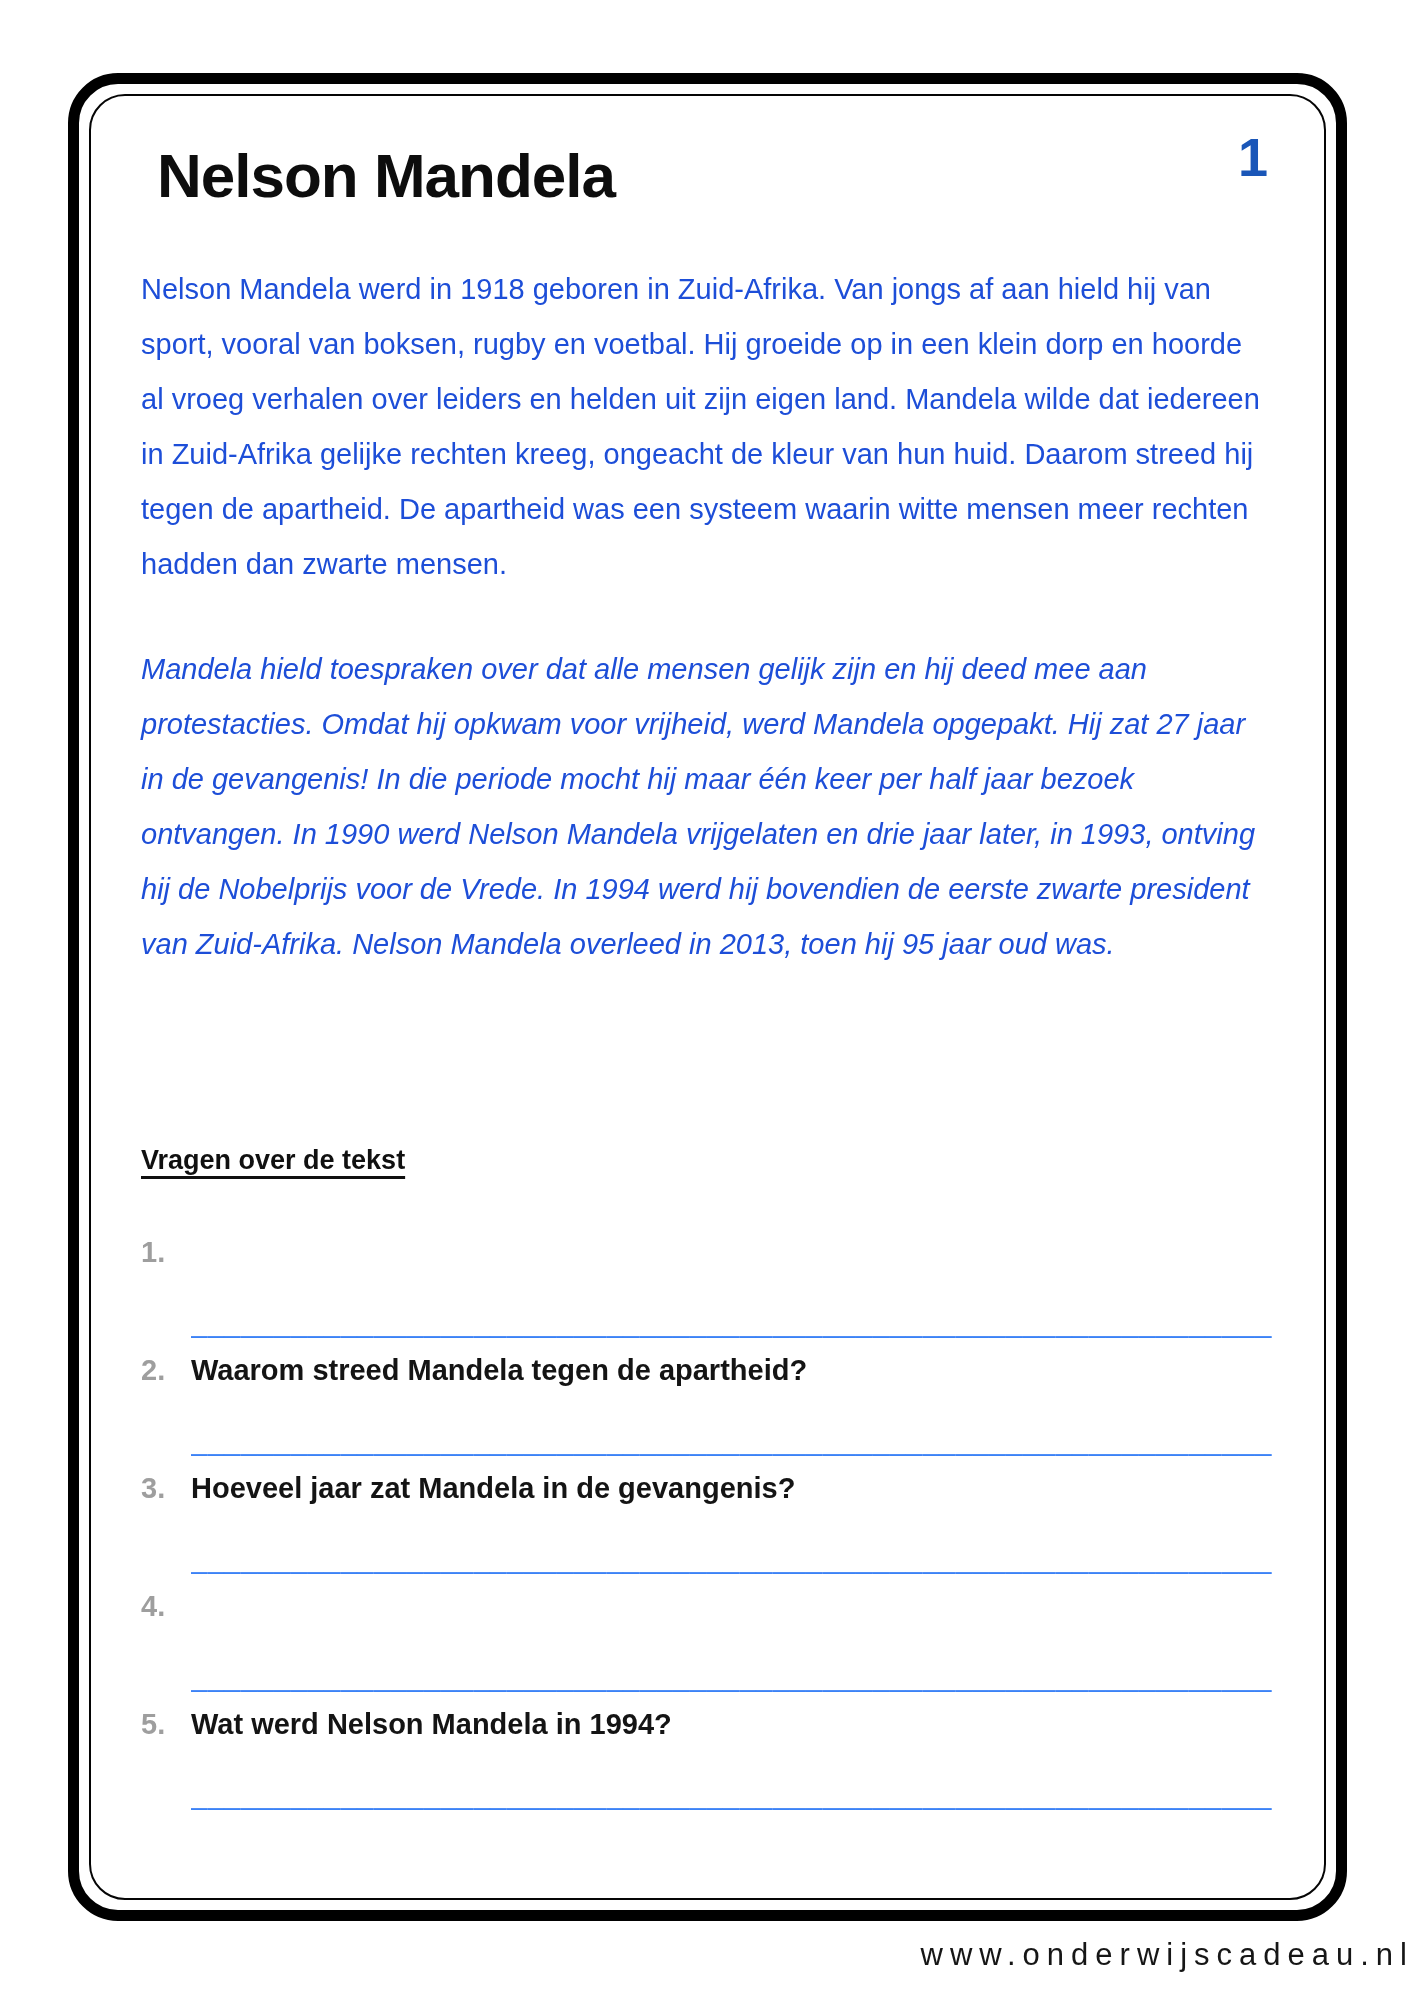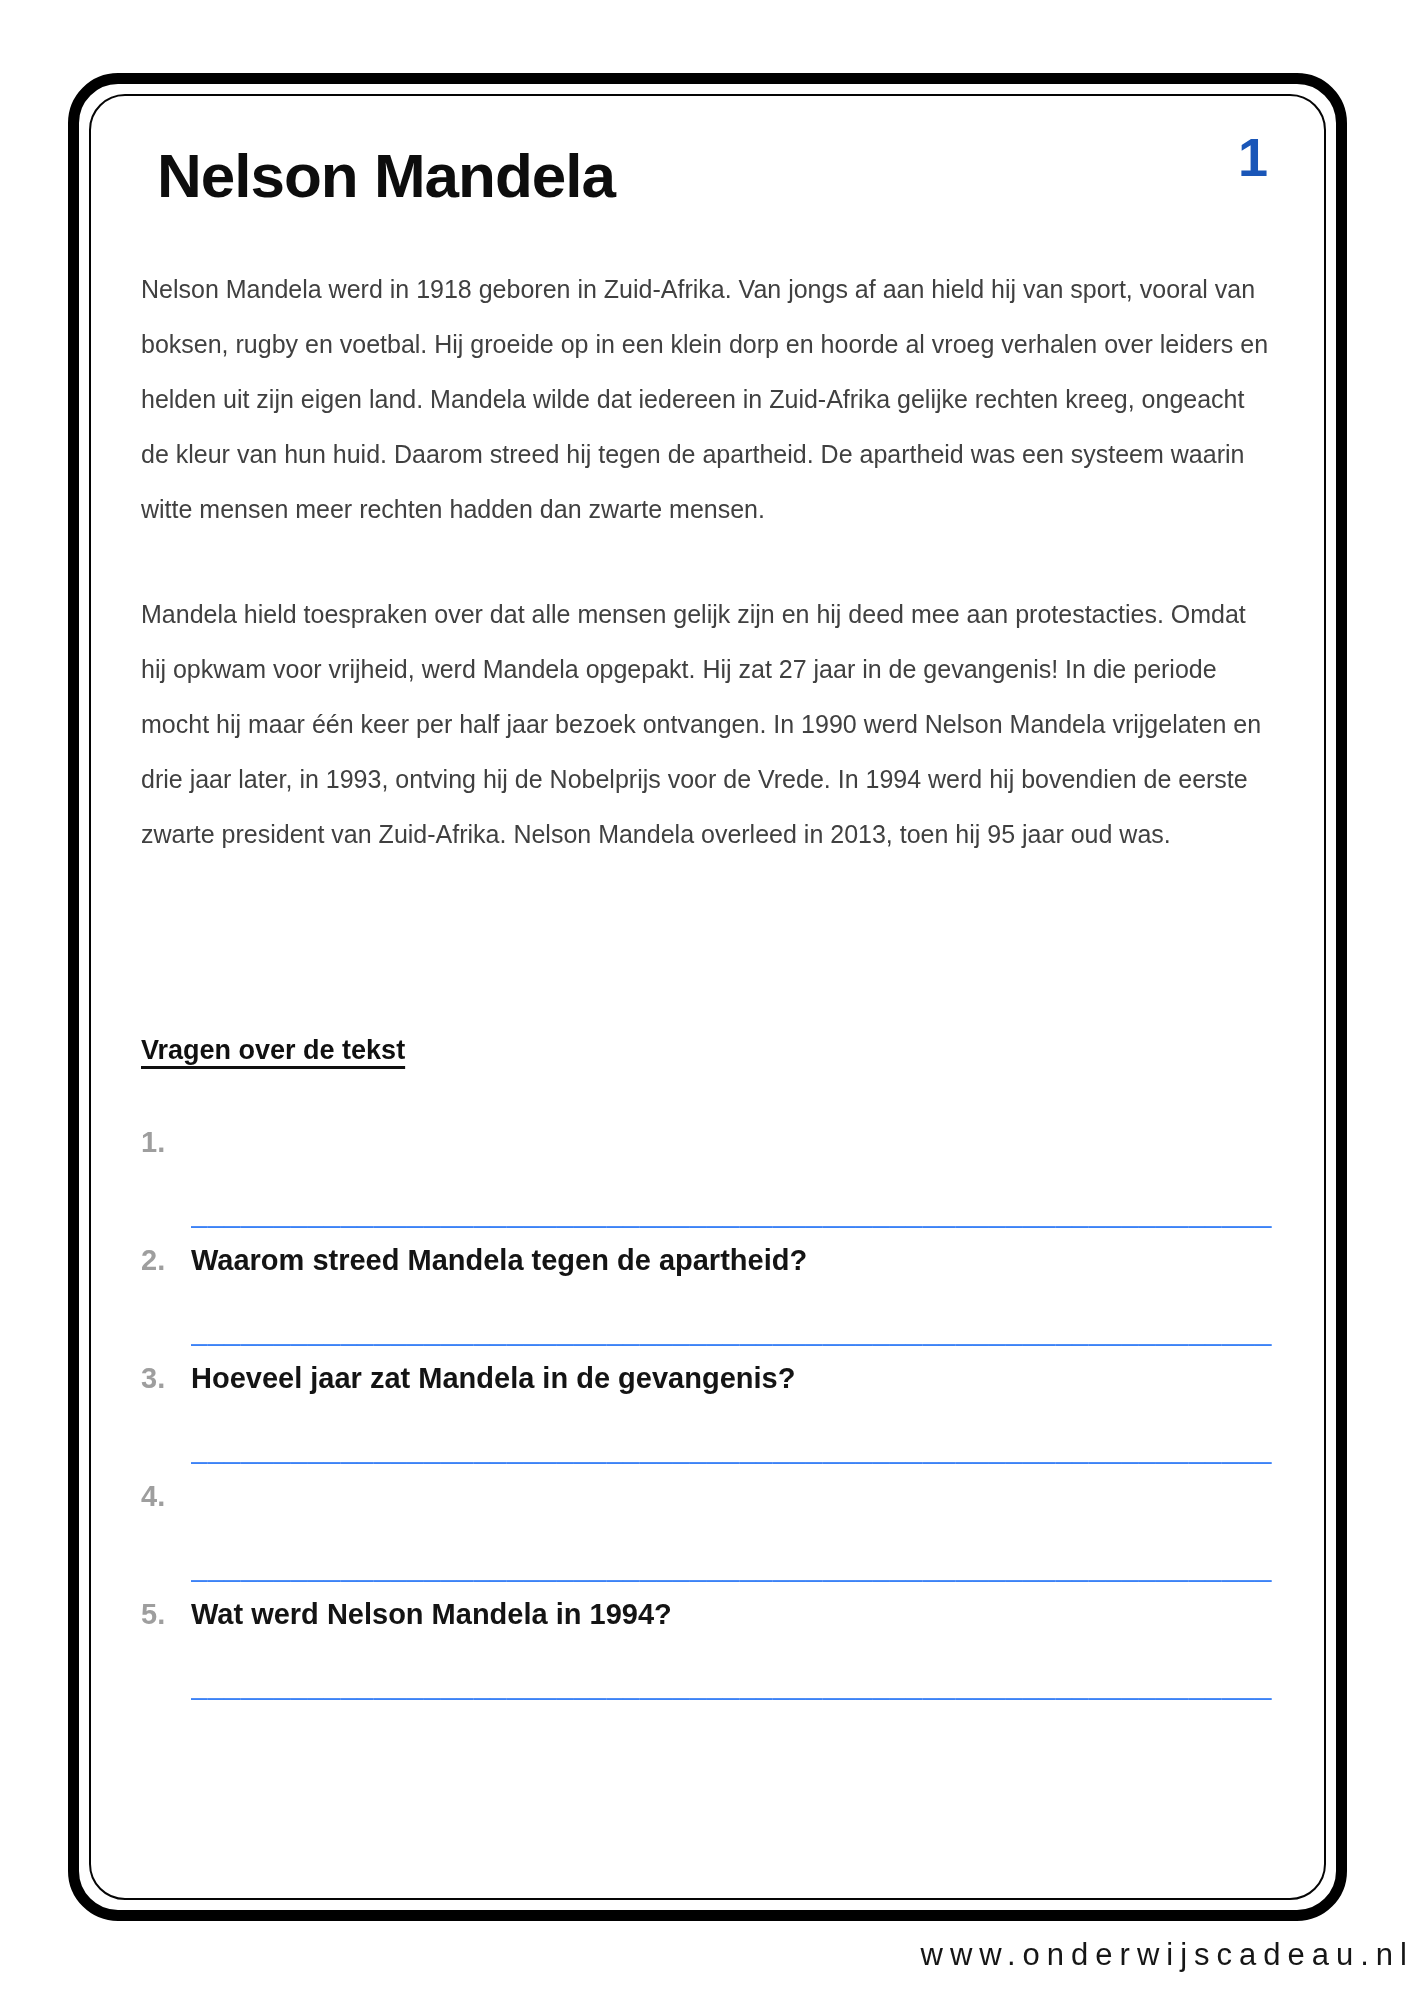--- a/index.html
+++ b/index.html
@@ -47,27 +47,27 @@
     margin: 16px;
     font-size: 62px;
     line-height: 72px;
     font-weight: 700;
     text-align: left;
     letter-spacing: -1px;
     color: #0d0d0d;
   }
   .article {
     margin-top: 50px;
-    font-size: 25px;
+    font-size: 29px;
     line-height: 55px;
-    color: #404040;
+    color: #1d4ed8;
     max-width: 1130px;
   }
   .article p { margin: 0; }
-  .article p + p { margin-top: 50px; }
+  .article p + p { margin-top: 50px; font-style: italic; }
   .questions { margin-top: 168px; }
   .q-heading {
     margin: 0 0 55px 0;
     font-size: 27px;
     line-height: 40px;
     font-weight: 700;
     color: #101010;
     text-decoration: underline;
     text-decoration-thickness: 3px;
     text-underline-offset: 7px;

